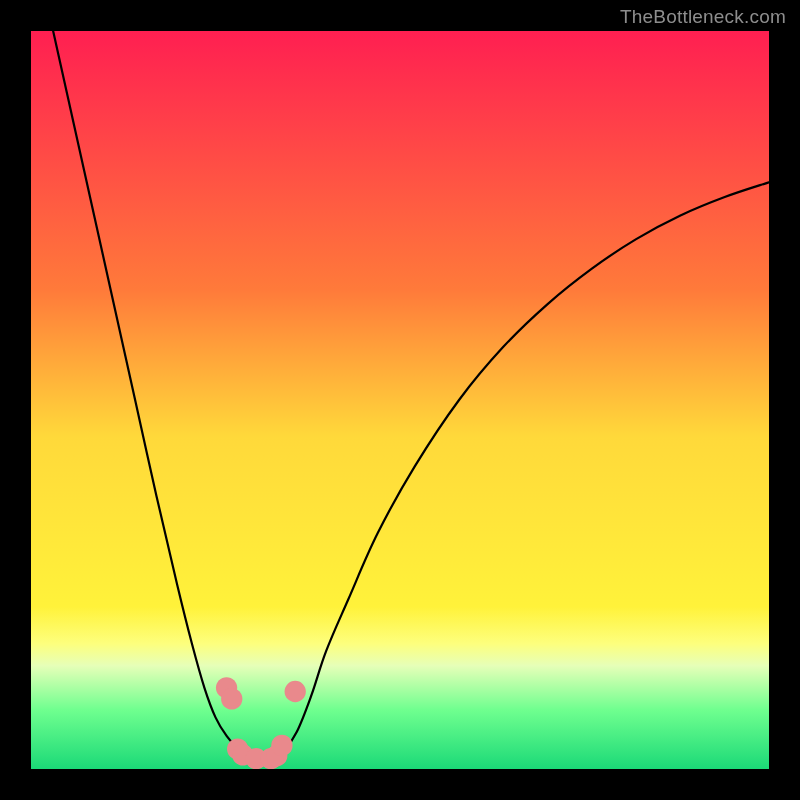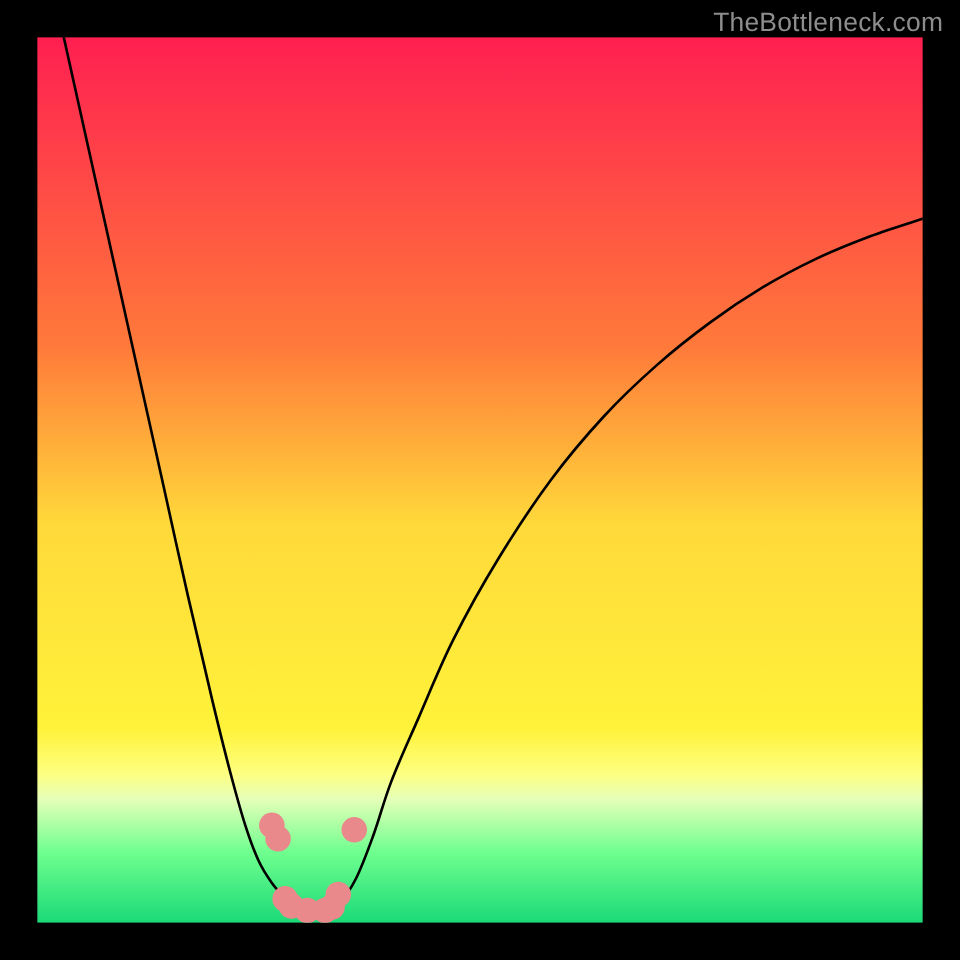--- a/index.html
+++ b/index.html
@@ -24,21 +24,21 @@
     left: 31px;
     top: 31px;
     width: 738px;
     height: 738px;
   }
   .watermark {
     position: absolute;
     top: 6px;
     right: 14px;
     color: #8d8d8d;
-    font-size: 22px;
+    font-size: 19px;
     font-weight: 500;
     letter-spacing: 0.2px;
     user-select: none;
   }
   svg {
     display: block;
   }
 </style>
 </head>
 <body>

